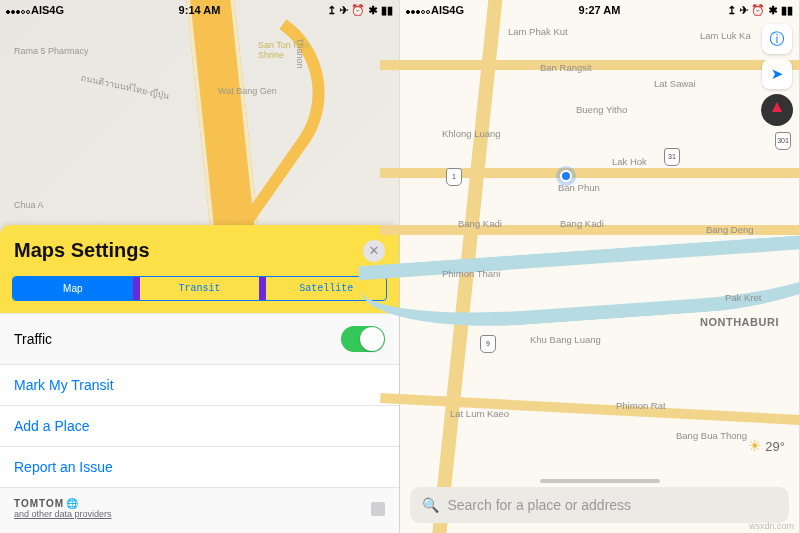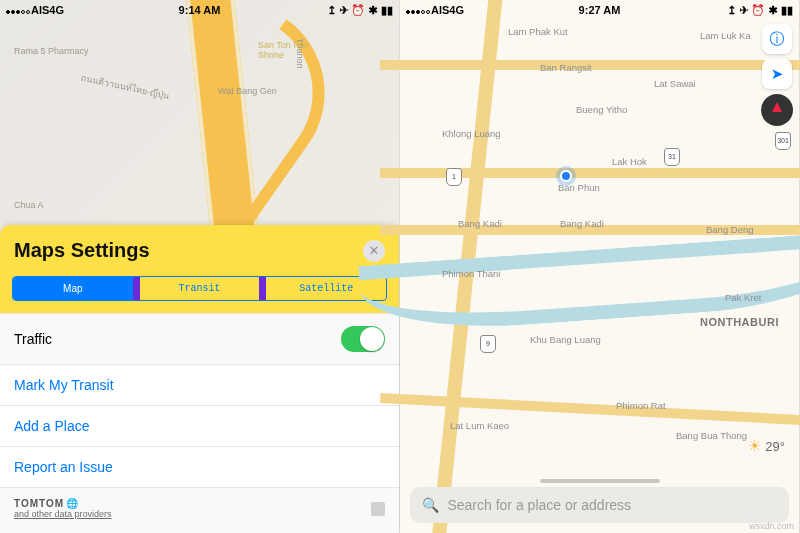--- a/index.html
+++ b/index.html
@@ -141,21 +141,21 @@
     <span class="place" style="left:42px; top:128px;">Khlong Luang</span>
     <span class="place" style="left:212px; top:156px;">Lak Hok</span>
     <span class="place" style="left:158px; top:182px;">Ban Phun</span>
     <span class="place" style="left:160px; top:218px;">Bang Kadi</span>
     <span class="place" style="left:58px; top:218px;">Bang Kadi</span>
     <span class="place" style="left:306px; top:224px;">Bang Deng</span>
     <span class="place" style="left:42px; top:268px;">Phimon Thani</span>
     <span class="place" style="left:130px; top:288px;margin-top:46px;">Khu Bang Luang</span>
     <span class="place lg" style="left:300px; top:268px;">NONTHABURI</span>
     <span class="place" style="left:325px; top:292px;">Pak Kret</span>
-    <span class="place" style="left:50px; top:420px;">Lat Lum Kaeo</span>
+    <span class="place" style="left:50px; top:408px;">Lat Lum Kaeo</span>
     <span class="place" style="left:216px; top:400px;">Phimon Rat</span>
     <span class="place" style="left:276px; top:430px;">Bang Bua Thong</span>
 
     <div class="shield" style="left:46px;top:168px;">1</div>
     <div class="shield" style="left:264px;top:148px;">31</div>
     <div class="shield" style="left:80px;top:335px;">9</div>
     <div class="shield" style="right:8px;top:132px;">301</div>
 
     <div class="loc-dot" style="left:160px; top:170px;"></div>
 

